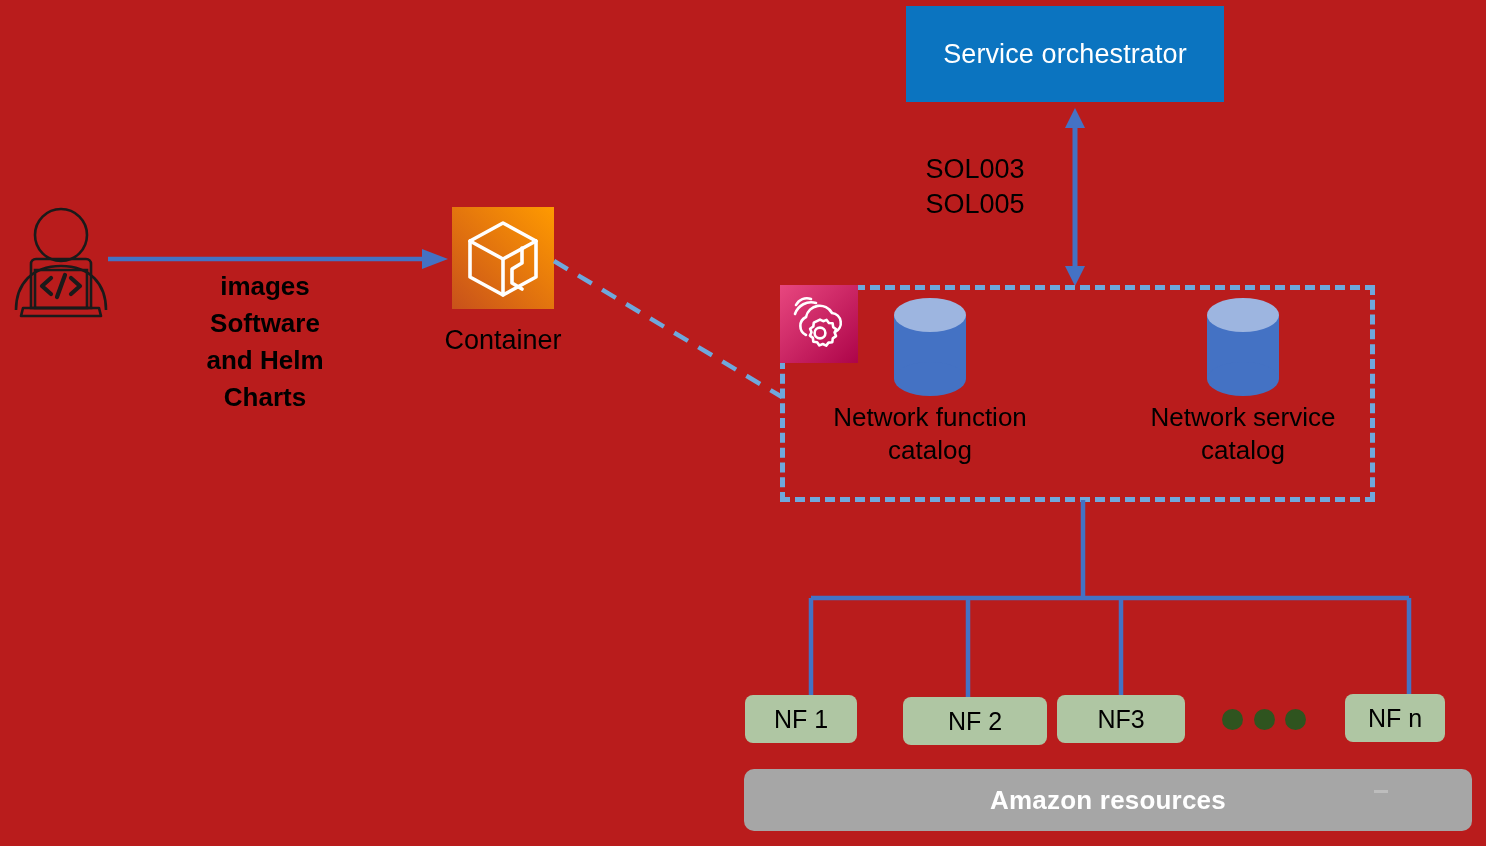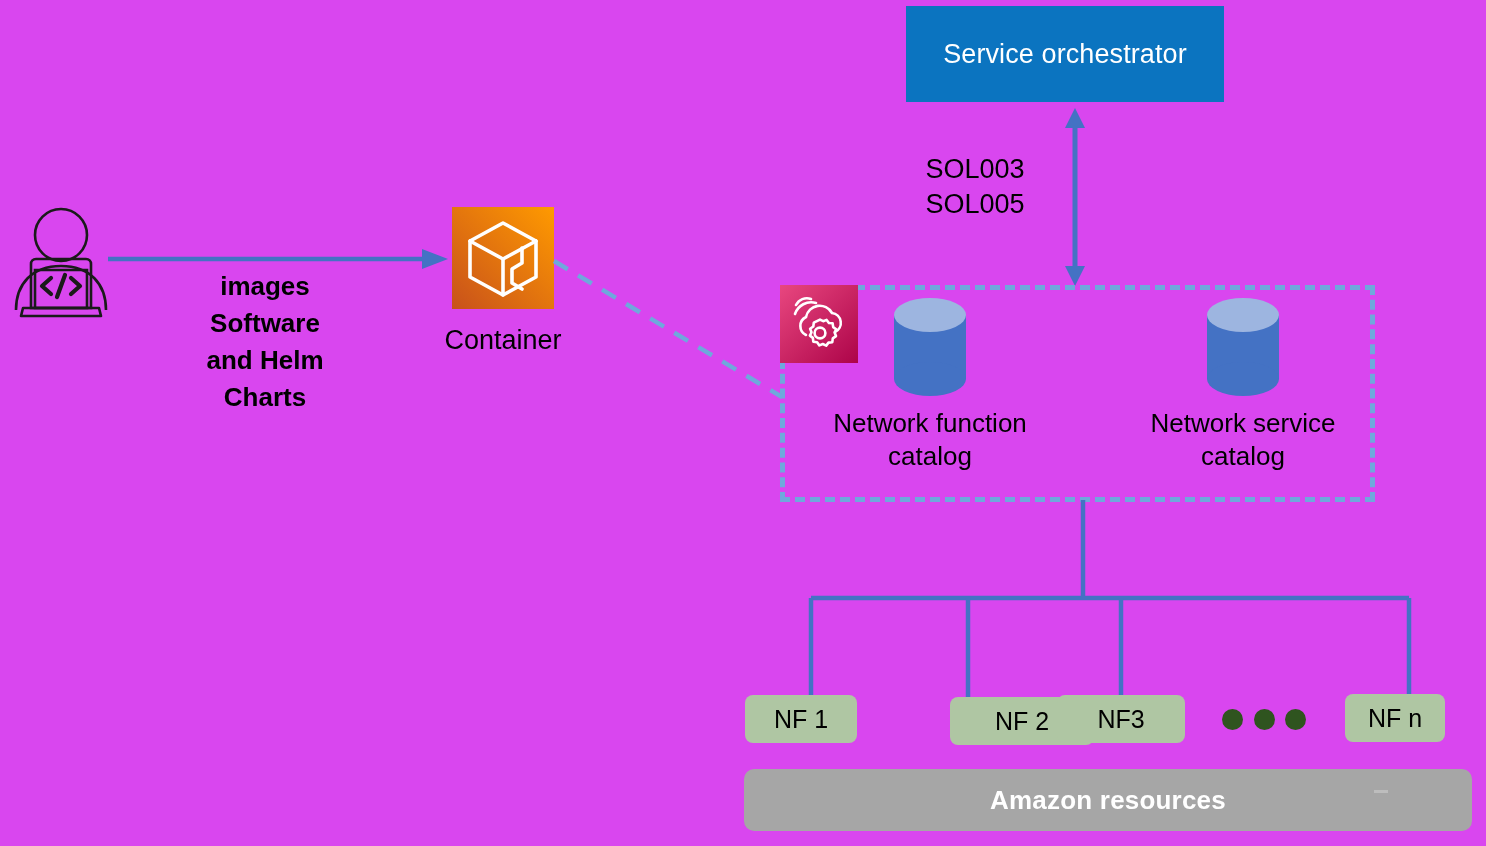--- a/index.html
+++ b/index.html
@@ -8,21 +8,21 @@
     padding: 0;
     background: #ffffff;
   }
   body {
     font-family: "Liberation Sans", sans-serif;
   }
   #canvas {
     position: relative;
     width: 1486px;
     height: 846px;
-    background: #d946ef;
+    background: #b91c1c;
     overflow: hidden;
   }
   .abs { position: absolute; }
 
   
   #orchestrator-box {
     left: 906px;
     top: 6px;
     width: 318px;
     height: 96px;
@@ -68,21 +68,21 @@
     left: 780px;
     top: 285px;
     width: 78px;
     height: 78px;
   }
 
   
   .catalog-group { width: 260px; text-align: center; }
   .catalog-cyl { display: block; margin: 0 auto; }
   .catalog-caption {
-    margin-top: 10px;
+    margin-top: 4px;
     font-size: 26px;
     line-height: 33px;
     color: #000000;
   }
   #nf-catalog { left: 800px; top: 297px; }
   #ns-catalog { left: 1113px; top: 297px; }
 
   
   #developer-icon { left: 8px; top: 198px; width: 118px; height: 122px; }
 
@@ -124,21 +124,21 @@
     height: 48px;
     background: #AFC6A3;
     border-radius: 8px;
     display: flex;
     align-items: center;
     justify-content: center;
     color: #000000;
     font-size: 25px;
   }
   #nf-1 { left: 745px; top: 695px; width: 112px; }
-  #nf-2 { left: 903px; top: 697px; width: 144px; margin-left: 47px; }
+  #nf-2 { left: 903px; top: 697px; width: 144px; }
   #nf-3 { left: 1057px; top: 695px; width: 128px; }
   #nf-n { left: 1345px; top: 694px; width: 100px; }
 
   
   #nf-ellipsis {
     left: 1222px;
     top: 708px;
     width: 84px;
     height: 22px;
     display: flex;

